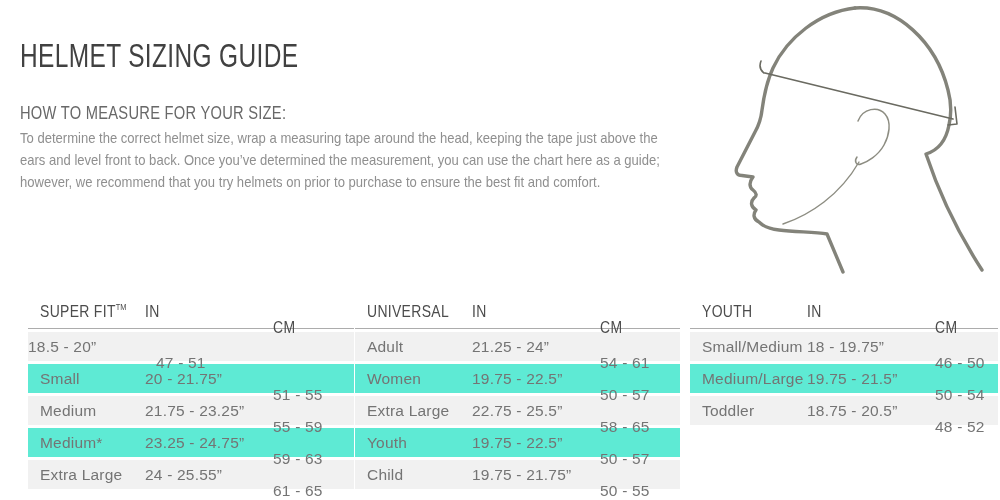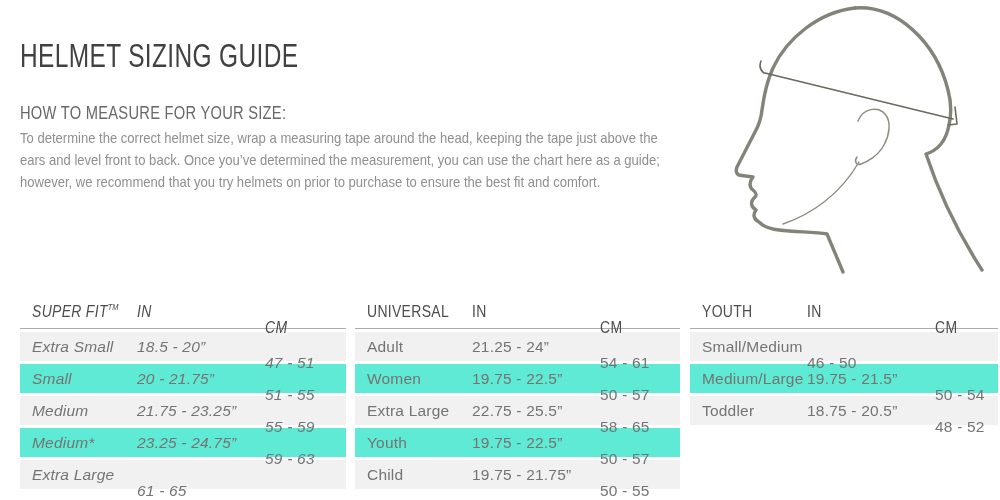--- a/index.html
+++ b/index.html
@@ -15,21 +15,21 @@
          transform:scaleX(0.84);transform-origin:0 50%;}
   .body-copy{position:absolute;left:20px;top:127px;color:#8f8f8f;font-size:15px;line-height:22px;}
   .body-copy .line{white-space:nowrap;transform:scaleX(0.87);transform-origin:0 50%;}
 
   
   .illustration{position:absolute;left:715px;top:0;width:285px;height:295px;}
   .illustration svg{display:block;width:285px;height:295px;}
 
   
   .size-table{position:absolute;top:296px;}
-  .t1{left:20px;width:326px;font-style:italic;}
+  .t1{left:28px;width:326px;}
   .t2{left:355px;width:325px;}
   .t3{left:690px;width:308px;}
   .thead{display:flex;align-items:center;height:32px;border-bottom:1px solid #acacac;}
   .th{display:block;}
   .cx{display:inline-block;white-space:nowrap;transform:scaleX(0.82);transform-origin:0 50%;
       font-size:17px;color:#4c4c4c;letter-spacing:0.4px;}
   .cx sup{font-size:9px;letter-spacing:0;}
   .tbody{margin-top:3px;}
   .trow{display:flex;align-items:center;height:29px;margin-bottom:3px;background:#5eead4;}
   .trow:nth-child(odd){background:#f1f1f1;}
@@ -91,41 +91,41 @@
   </div>
 
   <div class="size-table t1">
     <div class="thead">
       <span class="th col1"><span class="cx"><span>SUPER FIT</span><sup>TM</sup></span></span>
       <span class="th col2"><span class="cx">IN</span></span>
       <span class="th col3"><span class="cx">CM</span></span>
     </div>
     <div class="tbody">
       <div class="trow">
-        <span class="td col1">Extra Small</span>
         <span class="td col2">18.5 - 20”</span>
         <span class="td col3">47 - 51</span>
       </div>
       <div class="trow">
         <span class="td col1">Small</span>
         <span class="td col2">20 - 21.75”</span>
         <span class="td col3">51 - 55</span>
       </div>
       <div class="trow">
         <span class="td col1">Medium</span>
         <span class="td col2">21.75 - 23.25”</span>
         <span class="td col3">55 - 59</span>
       </div>
       <div class="trow">
         <span class="td col1">Medium*</span>
         <span class="td col2">23.25 - 24.75”</span>
         <span class="td col3">59 - 63</span>
       </div>
       <div class="trow">
         <span class="td col1">Extra Large</span>
+        <span class="td col2">24 - 25.55”</span>
         <span class="td col3">61 - 65</span>
       </div>
     </div>
   </div>
 
   <div class="size-table t2">
     <div class="thead">
       <span class="th col1"><span class="cx"><span>UNIVERSAL</span><sup></sup></span></span>
       <span class="th col2"><span class="cx">IN</span></span>
       <span class="th col3"><span class="cx">CM</span></span>
@@ -161,20 +161,21 @@
 
   <div class="size-table t3">
     <div class="thead">
       <span class="th col1"><span class="cx"><span>YOUTH</span><sup></sup></span></span>
       <span class="th col2"><span class="cx">IN</span></span>
       <span class="th col3"><span class="cx">CM</span></span>
     </div>
     <div class="tbody">
       <div class="trow">
         <span class="td col1">Small/Medium</span>
+        <span class="td col2">18 - 19.75”</span>
         <span class="td col3">46 - 50</span>
       </div>
       <div class="trow">
         <span class="td col1">Medium/Large</span>
         <span class="td col2">19.75 - 21.5”</span>
         <span class="td col3">50 - 54</span>
       </div>
       <div class="trow">
         <span class="td col1">Toddler</span>
         <span class="td col2">18.75 - 20.5”</span>

